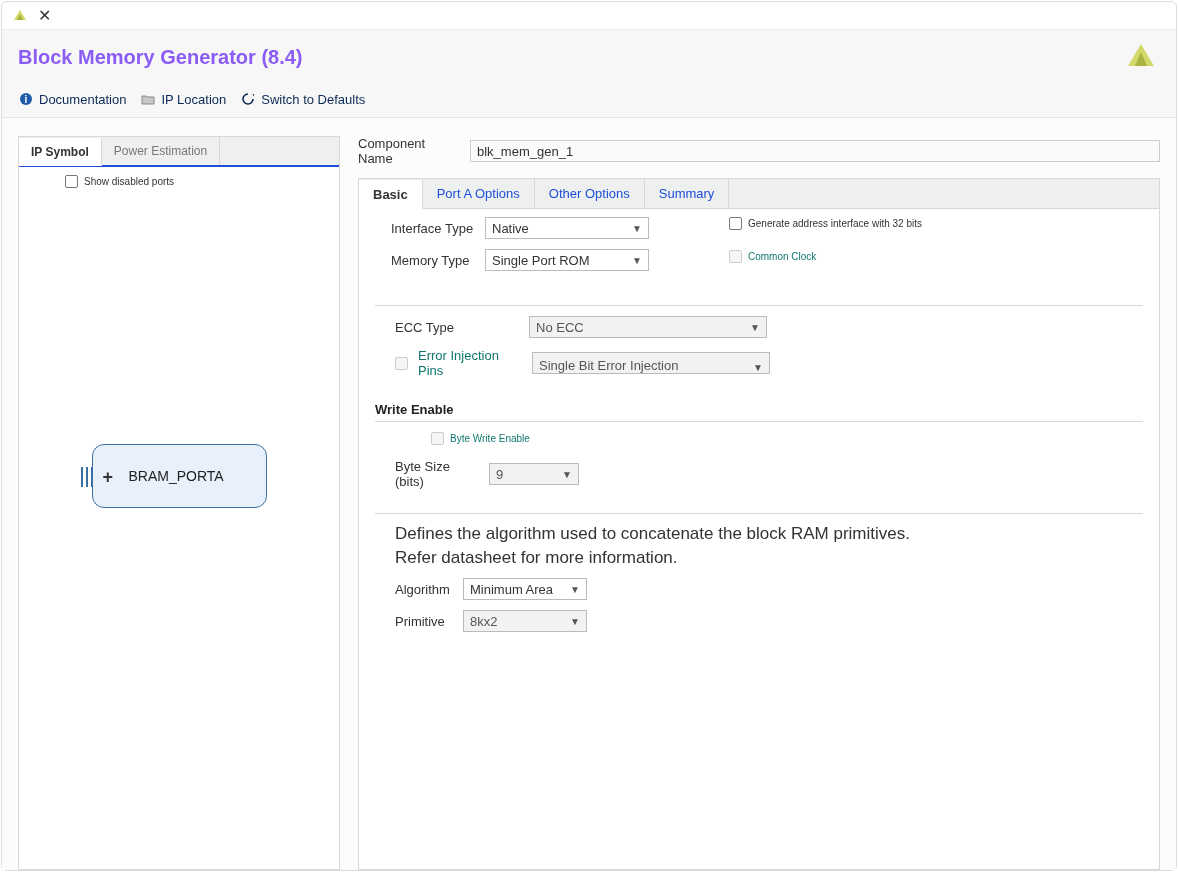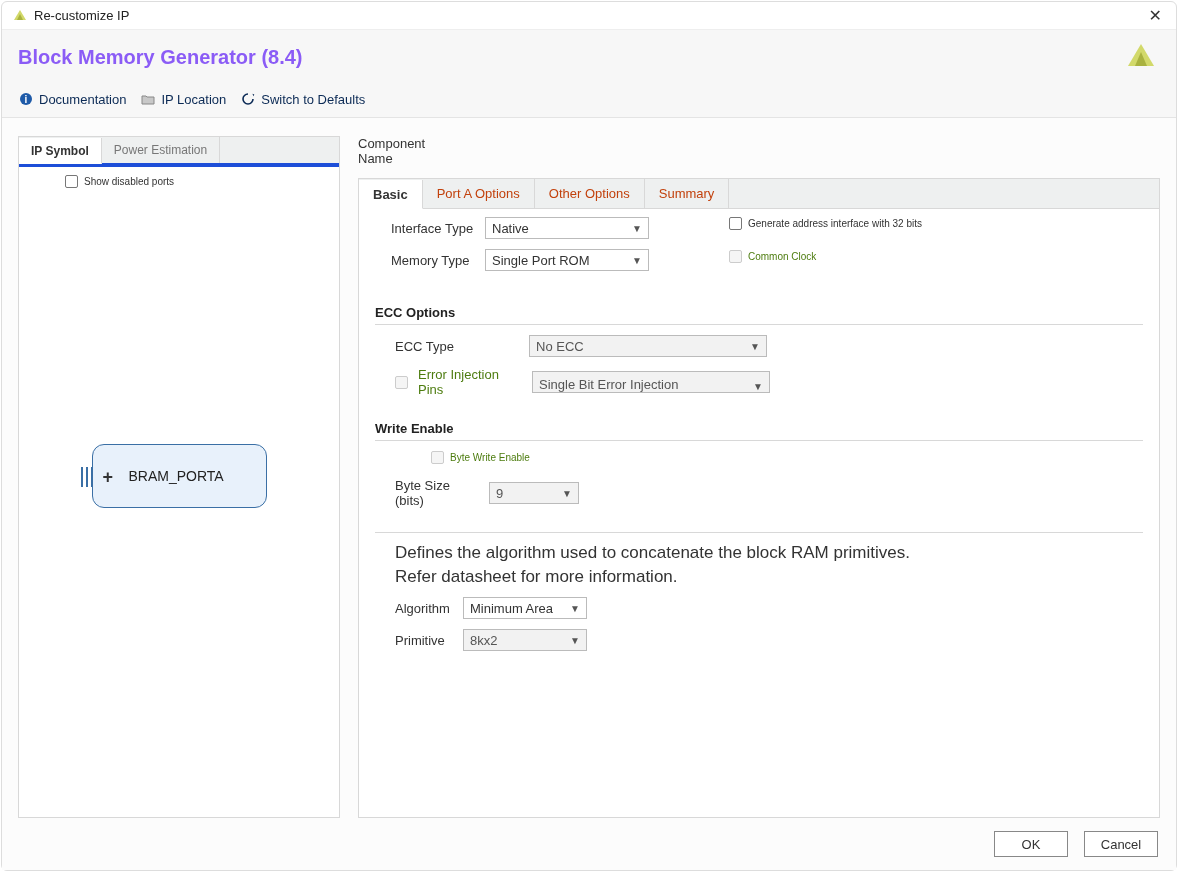--- a/index.html
+++ b/index.html
@@ -60,21 +60,21 @@
 .left-panel {
   width: 322px;
   border: 1px solid #d8d8d8;
   background: #fff;
   display: flex;
   flex-direction: column;
 }
 .tabs {
   display: flex;
   background: #eef0f0;
-  border-bottom: 4px solid #1d4ed8;
+  border-bottom: 2px solid #1d4ed8;
   height: 30px;
 }
 .tab {
   padding: 0 12px;
   display: flex; align-items: center;
   font-size: 12px; color: #777; cursor: pointer;
   border-right: 1px solid #d8d8d8;
 }
 .tab.active {
   background: #fff; color: #333; font-weight: bold;
@@ -105,21 +105,21 @@
 .comp-row .textinput {
   flex:1; border:1px solid #ccc; background:#fafafa; height:22px;
   padding:0 6px; font-size:13px; color:#333;
 }
 .main-tabs {
   display:flex; background:#eef0f0; border:1px solid #d8d8d8; border-bottom:none;
   height:30px;
 }
 .main-tab {
   padding:0 14px; display:flex; align-items:center;
-  font-size:13px; color:#c2410c; cursor:pointer; border-right:1px solid #d8d8d8;
+  font-size:13px; color:#1d4ed8; cursor:pointer; border-right:1px solid #d8d8d8;
 }
 .main-tab.active {
   background:#fff; color:#333; font-weight:bold; border-bottom:1px solid #fff; position:relative; top:1px;
 }
 .main-content {
   border:1px solid #d8d8d8; background:#fff; flex:1; padding:8px 16px; overflow:auto;
 }
 .form-row { display:flex; align-items:center; gap:10px; margin-bottom:10px; }
 .form-row .lbl { font-size:13px; color:#333; width:84px; }
 .form-row .lbl.wide { width:124px; }
@@ -127,21 +127,21 @@
   border:1px solid #bbb; height:22px; min-width:160px;
   display:flex; align-items:center; justify-content:space-between;
   padding:0 6px; font-size:13px; cursor:pointer; background:#fff;
 }
 .select.disabled { background:#f2f2f2; color:#555; cursor:default; }
 .select .chev { font-size:10px; color:#555; }
 .section { margin-top:24px; }
 .section-title { font-weight:bold; font-size:13px; color:#222; margin-bottom:4px; }
 .section-rule { border-top:1px solid #d8d8d8; margin-bottom:10px; }
 .indent { padding-left:20px; }
-.disabled-text { color:#4d7c0f; }
+.disabled-text { color:#0f766e; }
 .right-checks { display:flex; flex-direction:column; gap:12px; margin-left:24px; }
 .footer {
   height:52px; display:flex; align-items:center; justify-content:flex-end;
   gap:16px; padding:0 18px; background:#fcfcfc;
 }
 .btn {
   min-width:74px; height:26px; border:1px solid #888; background:#fff;
   font-size:13px; cursor:pointer; display:flex; align-items:center; justify-content:center;
 }
 .desc { font-size:17px; color:#333; margin-bottom:4px; }
@@ -150,21 +150,20 @@
 <body>
 
 <div class="window">
   <div class="titlebar">
     <span class="app-icon">
       <svg width="16" height="16" viewBox="0 0 16 16">
           <path d="M2 12 L8 2 L14 12 Z" fill="#d2d96a"></path>
           <path d="M5 12 L8 6 L11 12 Z" fill="#a9b23f"></path>
         </svg>
     </span>
-    <span class="title">Re-customize IP</span>
     <span class="close">✕</span>
   </div>
 
   <div class="header">
     <span class="logo">
       <svg width="38" height="38" viewBox="0 0 38 38">
           <path d="M6 28 L19 6 L32 28 Z" fill="#d2d96a"></path>
           <path d="M13 28 L19 14 L25 28 Z" fill="#a9b23f"></path>
         </svg>
     </span>
@@ -220,20 +219,21 @@
             <div class="plus">+</div>
             <div class="portlabel">BRAM_PORTA</div>
           </div>
         </div>
       </div>
     </div>
 
     <div class="right-panel">
       <div class="comp-row">
         <label>Component Name</label>
+        <input class="textinput" value="blk_mem_gen_1" style="">
       </div>
 
       <div class="main-tabs">
         <div class="main-tab active">Basic</div>
         <div class="main-tab">Port A Options</div>
         <div class="main-tab">Other Options</div>
         <div class="main-tab">Summary</div>
       </div>
 
       <div class="main-content">
@@ -260,21 +260,20 @@
               <span>Generate address interface with 32 bits</span>
             </div>
             <div class="chk-row">
               <span class="chk disabled"></span>
               <span class="disabled-text">Common Clock</span>
             </div>
           </div>
         </div>
 
         <div class="section">
-          <div class="section-title">ECC Options</div>
           <div class="section-rule"></div>
           <div class="indent">
             <div class="form-row">
               <span class="lbl wide">ECC Type</span>
               <div class="select disabled" style="width:238px;">
                 <span>No ECC</span>
                 <span class="chev">▼</span>
               </div>
             </div>
             <div class="form-row">
@@ -324,17 +323,13 @@
                 <span>8kx2</span>
                 <span class="chev">▼</span>
               </div>
             </div>
           </div>
         </div>
       </div>
     </div>
   </div>
 
-  <div class="footer">
-    <div class="btn">OK</div>
-    <div class="btn">Cancel</div>
-  </div>
 </div>
 
 </body></html>

